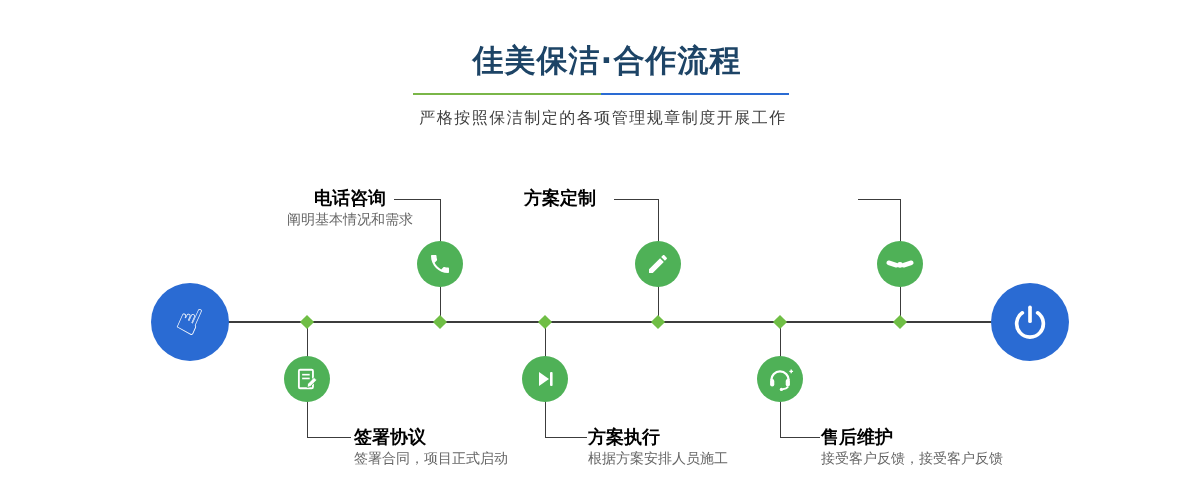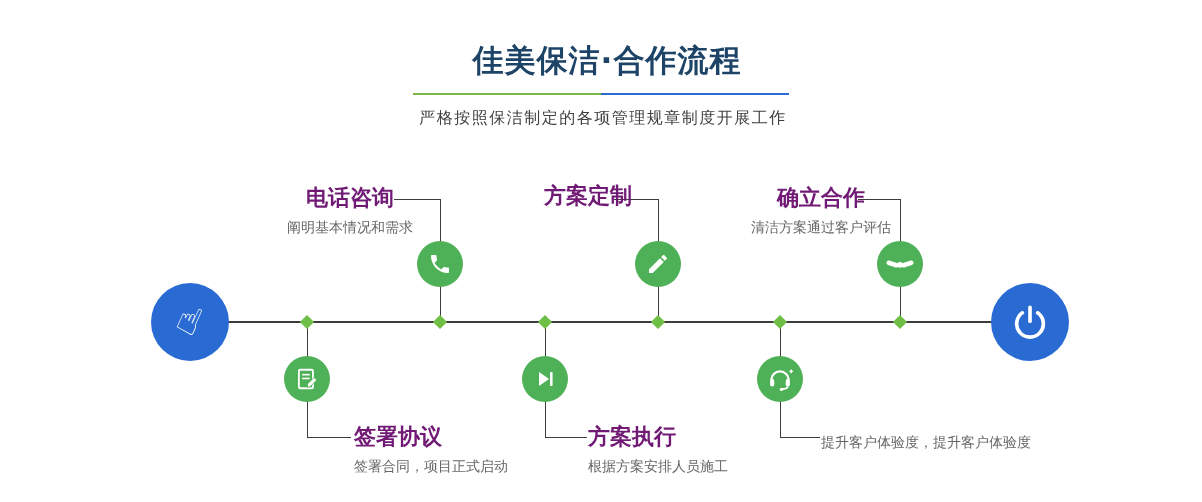--- a/index.html
+++ b/index.html
@@ -49,24 +49,24 @@
     position:absolute;width:46px;height:46px;border-radius:50%;
     background:var(--accent_green,#4fb157);z-index:3;
     display:flex;align-items:center;justify-content:center;color:#fff;
   }
   .c-phone{left:417px;top:241px;} .c-pen{left:635px;top:241px;} .c-hand{left:877px;top:241px;}
   .c-doc{left:284px;top:356px;} .c-play{left:522px;top:356px;} .c-headset{left:757px;top:356px;}
   .glyph{line-height:1;}
   .glyph.hand-point{font-size:38px;transform:rotate(24deg);margin-top:-4px;}
   
   .step-label{position:absolute;z-index:2;}
-  .step-label .t{font-size:22px;font-weight:bold;color:#701a75;line-height:24px;}
-  .step-label .d{font-size:14px;color:#666;line-height:18px;margin-top:8px;text-align:center;}
+  .step-label .t{font-size:18px;font-weight:bold;color:#000000;line-height:24px;}
+  .step-label .d{font-size:14px;color:#666;line-height:18px;text-align:center;}
   .top-label{width:180px;text-align:center;top:186px;}
-  .t1{left:260px;} .t2{left:498px;font-family:Liberation Mono, monospace;} .t3{left:731px;}
+  .t1{left:260px;} .t2{left:470px;} .t3{left:731px;}
   .bottom-label{top:425px;text-align:left;white-space:nowrap;}
   .b1{left:354px;} .b2{left:588px;} .b3{left:821px;}
 </style>
 </head>
 <body>
 
 <div class="canvas">
 
   <h1 class="title">佳美保洁·合作流程</h1>
   <div class="title-underline">
@@ -148,30 +148,27 @@
     </svg>
   </div>
 
   <div class="step-label top-label t1">
     <div class="t">电话咨询</div>
     <div class="d">阐明基本情况和需求</div>
   </div>
   <div class="step-label top-label t2">
     <div class="t">方案定制</div>
   </div>
-  <div class="step-label top-label t3">
-    <div class="t">确立合作</div>
-    <div class="d">清洁方案通过客户评估</div>
-  </div>
 
   <div class="step-label bottom-label b2">
     <div class="t">方案执行</div>
     <div class="d">根据方案安排人员施工</div>
   </div>
   <div class="step-label bottom-label b1">
     <div class="t">签署协议</div>
     <div class="d">签署合同，项目正式启动</div>
   </div>
   <div class="step-label bottom-label b3">
-    <div class="d">提升客户体验度，提升客户体验度</div>
+    <div class="t">售后维护</div>
+    <div class="d">接受客户反馈，接受客户反馈</div>
   </div>
 
 </div>
 
 </body></html>

